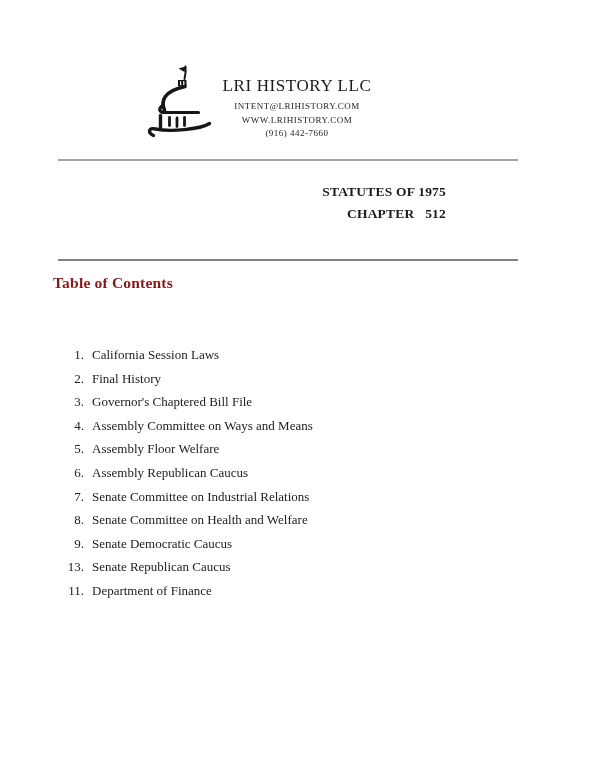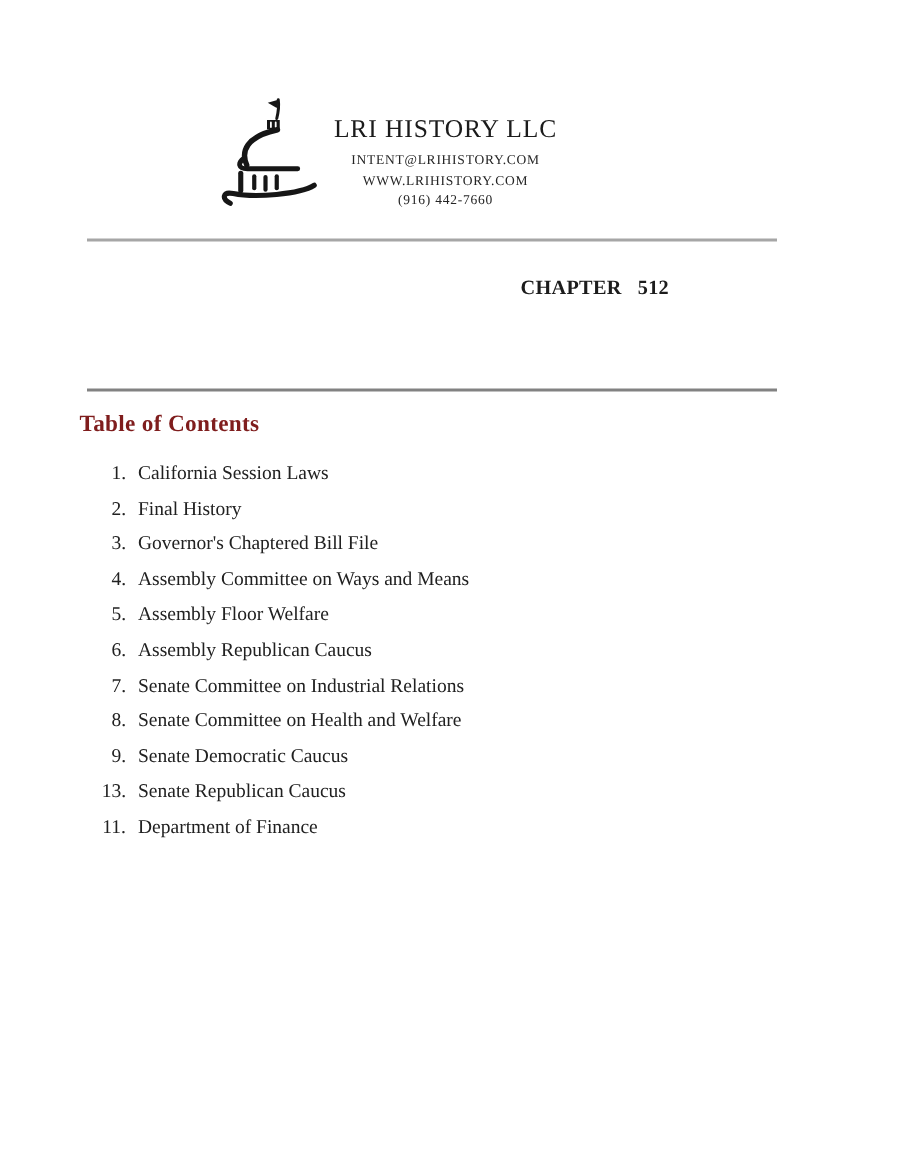--- a/index.html
+++ b/index.html
@@ -71,21 +71,21 @@
   }
   .toc-row {
     display: flex; align-items: baseline;
     height: 23.6px; line-height: 23.6px;
     font-size: 13px; color: #212121;
   }
   .toc-num {
     width: 84px; text-align: right; flex: 0 0 84px;
   }
   .toc-label {
-    margin-left: 8px; white-space: nowrap;
+    margin-left: 8px; white-space: nowrap; margin-top: 40px;
   }
 </style>
 </head>
 <body>
 
 <div class="page">
 
   <div class="logo">
     <svg viewBox="0 0 80 82" width="80" height="82">
       <g fill="none" stroke="#161616" stroke-linecap="round">
@@ -118,20 +118,21 @@
       <div class="contact-line">INTENT@LRIHISTORY.COM</div>
       <div class="contact-line">WWW.LRIHISTORY.COM</div>
       <div class="contact-line">(916) 442-7660</div>
     </div>
   </div>
 
   <div class="rule-1"></div>
   <div class="rule-2"></div>
 
   <div class="ref-block">
+    <div class="ref-line">STATUTES OF 1975</div>
     <div class="ref-line">CHAPTER   512</div>
   </div>
 
   <div class="toc-heading">Table of Contents</div>
 
   <div class="toc-list">
     <div class="toc-row">
       <span class="toc-num">1.</span>
       <span class="toc-label">California Session Laws</span>
     </div>

